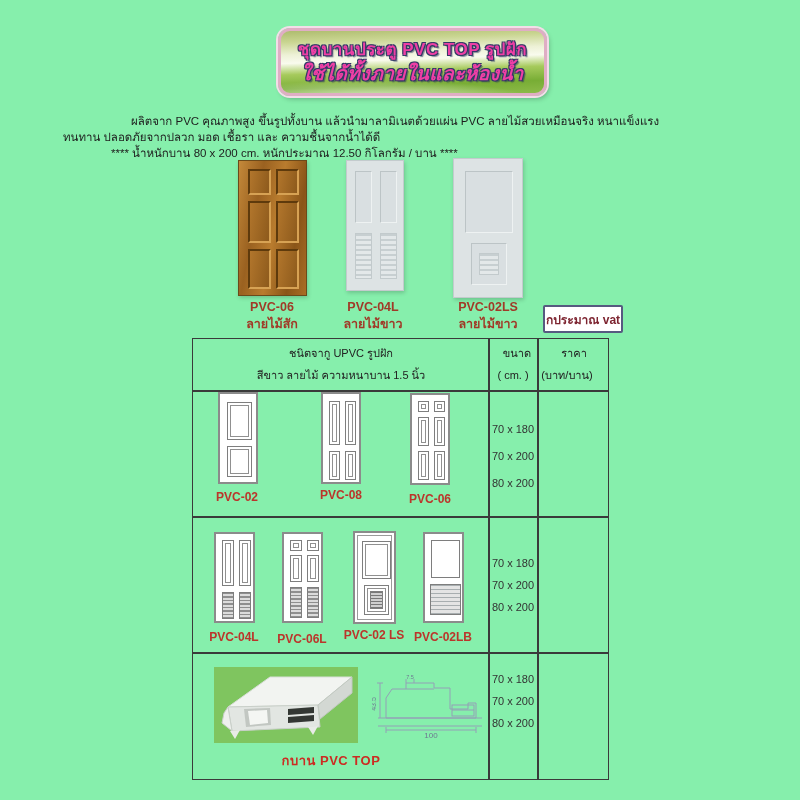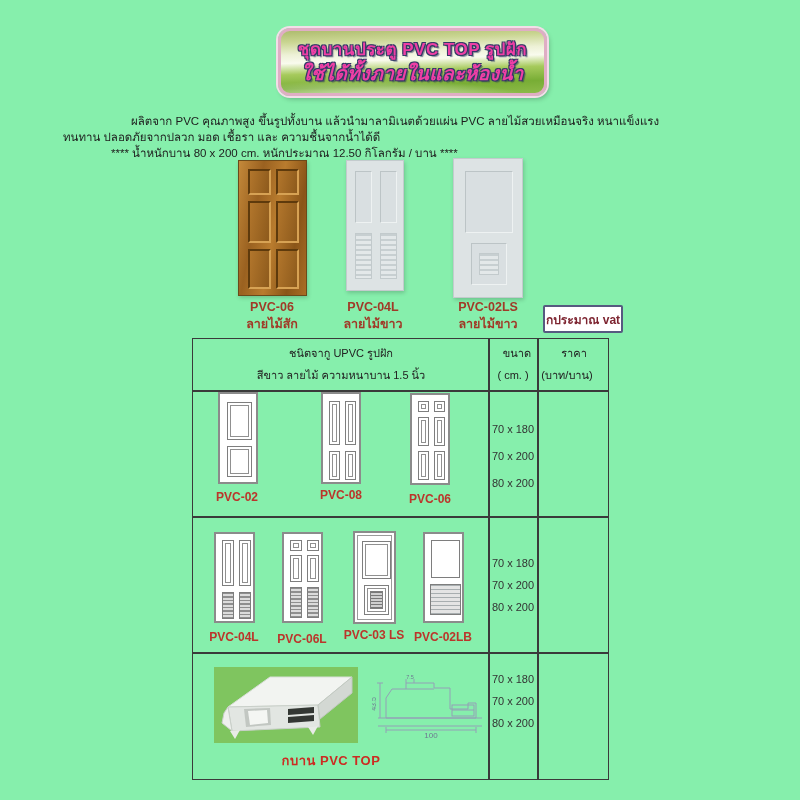--- a/index.html
+++ b/index.html
@@ -170,21 +170,21 @@
     <div class="p" style="left:9px;top:52px;width:25px;height:30px;">
       <div class="lvc"></div>
     </div>
   </div>
   <div class="dg" style="left:423px;top:532px;width:41px;height:91px;">
     <div class="pl" style="left:6px;top:6px;width:29px;height:38px;"></div>
     <div class="lv light" style="left:5px;top:50px;width:31px;height:31px;"></div>
   </div>
   <div class="abs mlabel" style="left:204px;top:630px;width:60px;">PVC-04L</div>
   <div class="abs mlabel" style="left:272px;top:632px;width:60px;">PVC-06L</div>
-  <div class="abs mlabel" style="left:339px;top:628px;width:70px;">PVC-03 LS</div>
+  <div class="abs mlabel" style="left:339px;top:628px;width:70px;">PVC-02 LS</div>
   <div class="abs mlabel" style="left:408px;top:630px;width:70px;">PVC-02LB</div>
   <div class="abs sizes" style="left:489px;top:552px;width:48px;line-height:22px;">
     <div>70 x 180</div>
     <div>70 x 200</div>
     <div>80 x 200</div>
   </div>
 
   <div class="abs" style="left:214px;top:667px;width:144px;height:76px;">
     <svg width="144" height="76" viewBox="0 0 144 76">
       <rect x="0" y="0" width="144" height="76" fill="#7fc55f"></rect>

